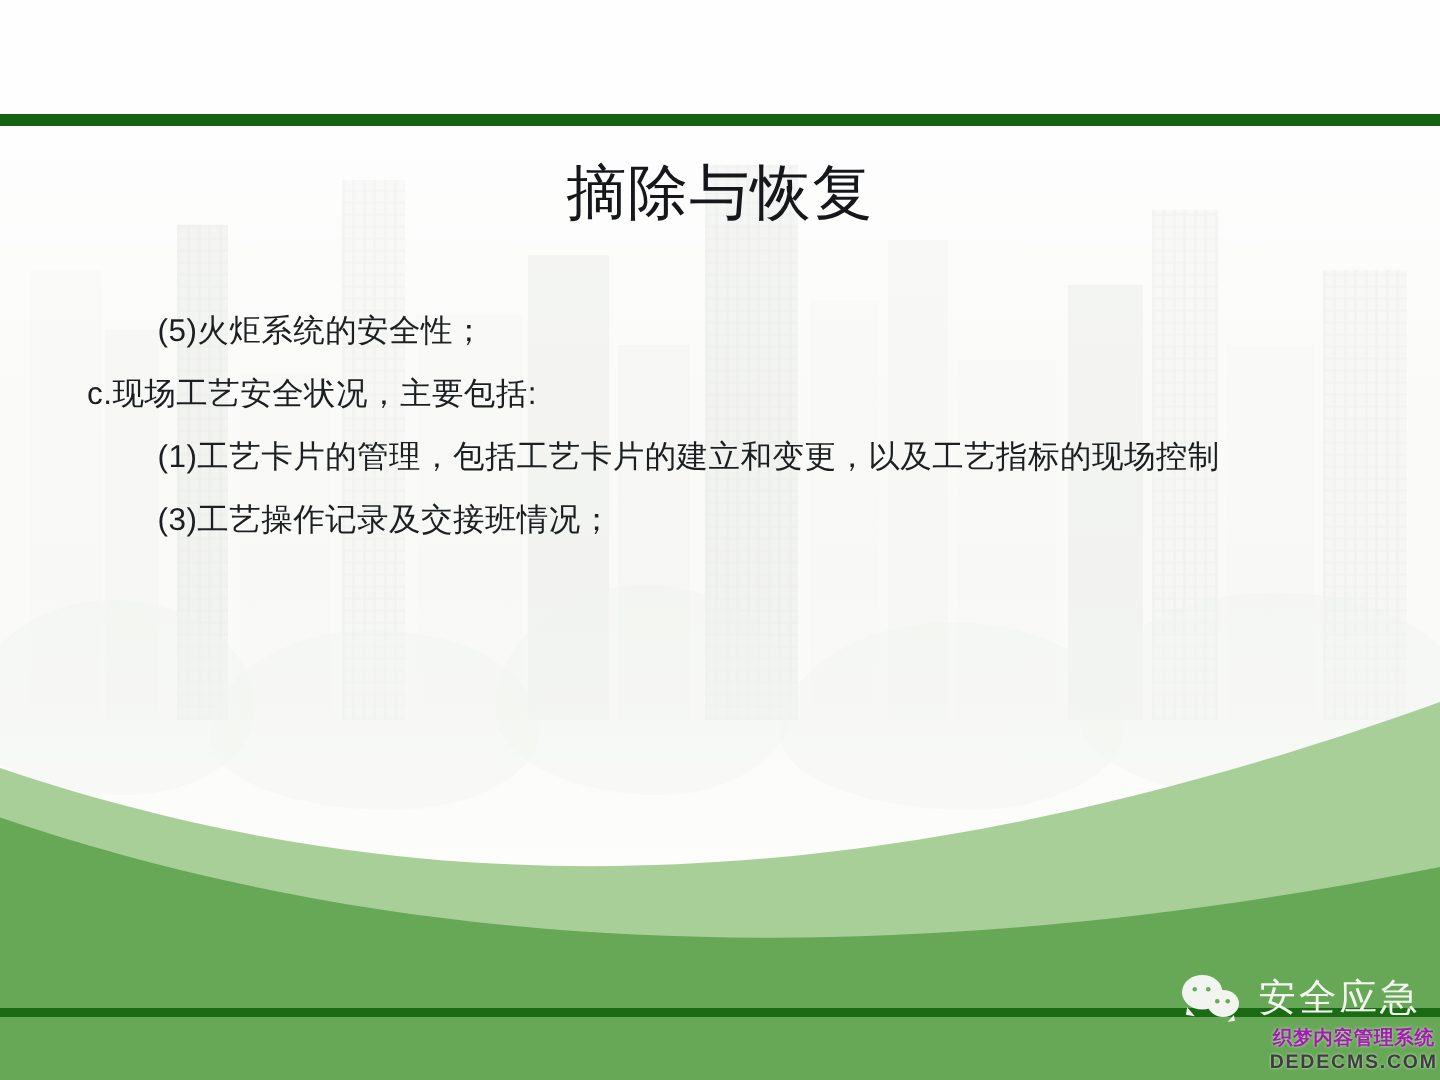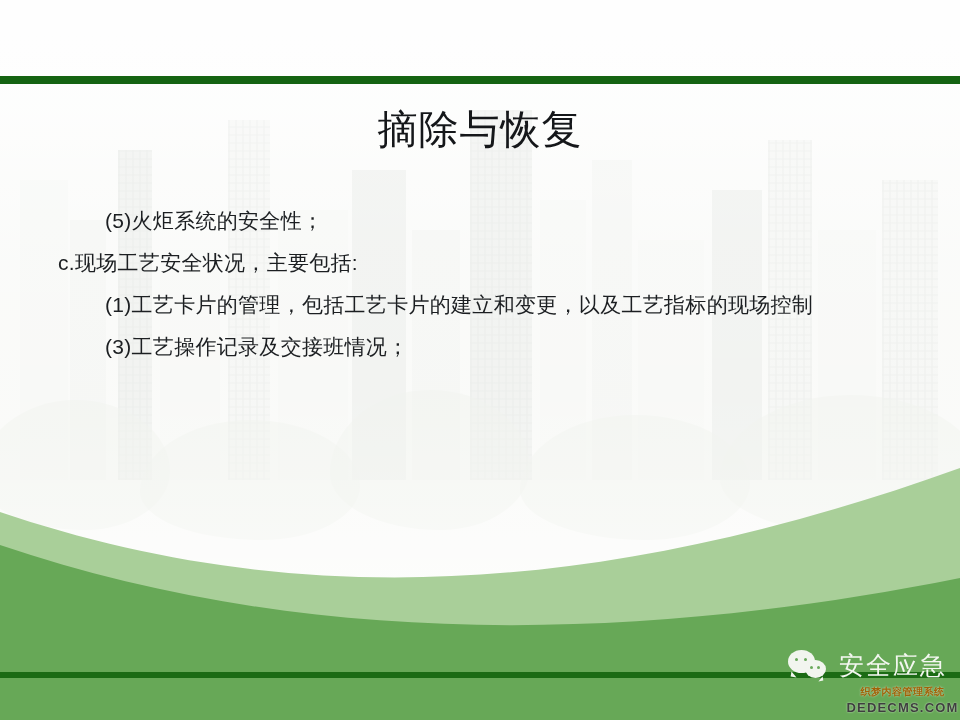--- a/index.html
+++ b/index.html
@@ -154,24 +154,24 @@
     white-space: nowrap;
   }
 
   .dedecms {
     position: absolute;
     left: 845px; top: 684px;
     text-align: center;
     width: 115px;
   }
   .dede-cn {
-    font-size: 10px;
+    font-size: 13px;
     line-height: 16px;
     font-weight: bold;
-    color: #a16207;
+    color: #a21caf;
     letter-spacing: .5px;
     text-shadow: 0 0 2px rgba(255,255,255,.7);
     white-space: nowrap;
   }
   .dede-en {
     font-size: 13px;
     line-height: 15px;
     font-weight: bold;
     color: #3e3e3e;
     letter-spacing: 1.2px;

